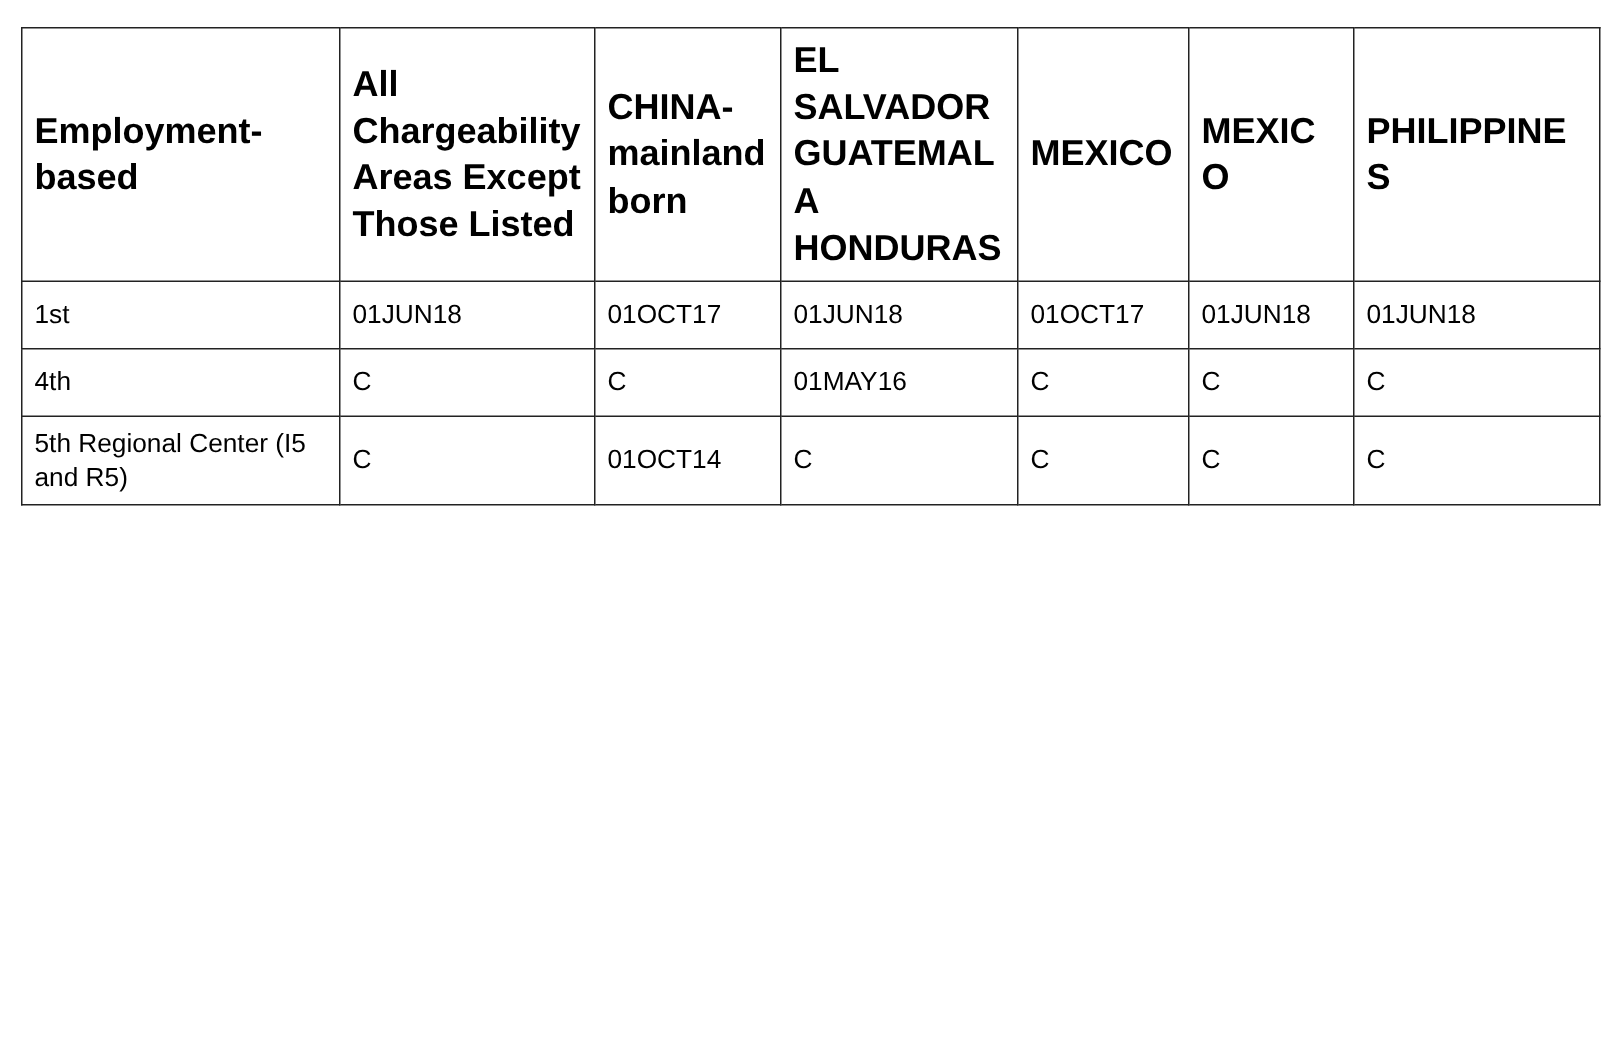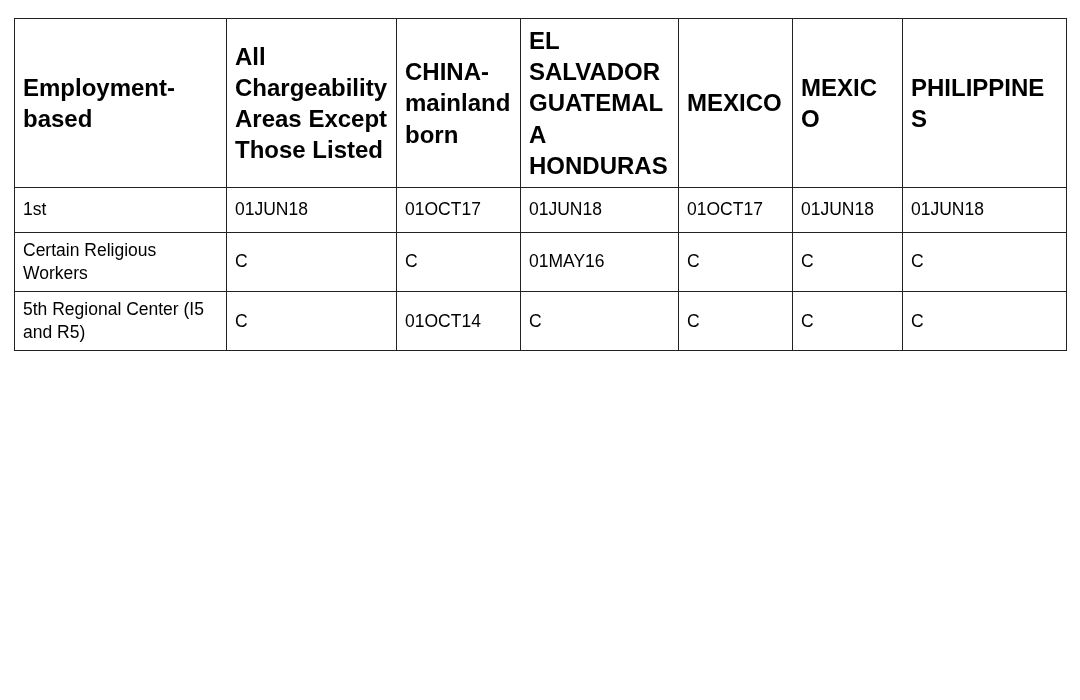--- a/index.html
+++ b/index.html
@@ -83,21 +83,21 @@
       <tr>
         <td class="rowlabel">1st</td>
         <td>01JUN18</td>
         <td>01OCT17</td>
         <td>01JUN18</td>
         <td>01OCT17</td>
         <td>01JUN18</td>
         <td>01JUN18</td>
       </tr>
       <tr>
-        <td class="rowlabel">Certain Religious Workers</td>
+        <td class="rowlabel">4th</td>
         <td>C</td>
         <td>C</td>
         <td>01MAY16</td>
         <td>C</td>
         <td>C</td>
         <td>C</td>
       </tr>
       <tr>
         <td class="rowlabel">5th Regional Center (I5 and R5)</td>
         <td>C</td>

